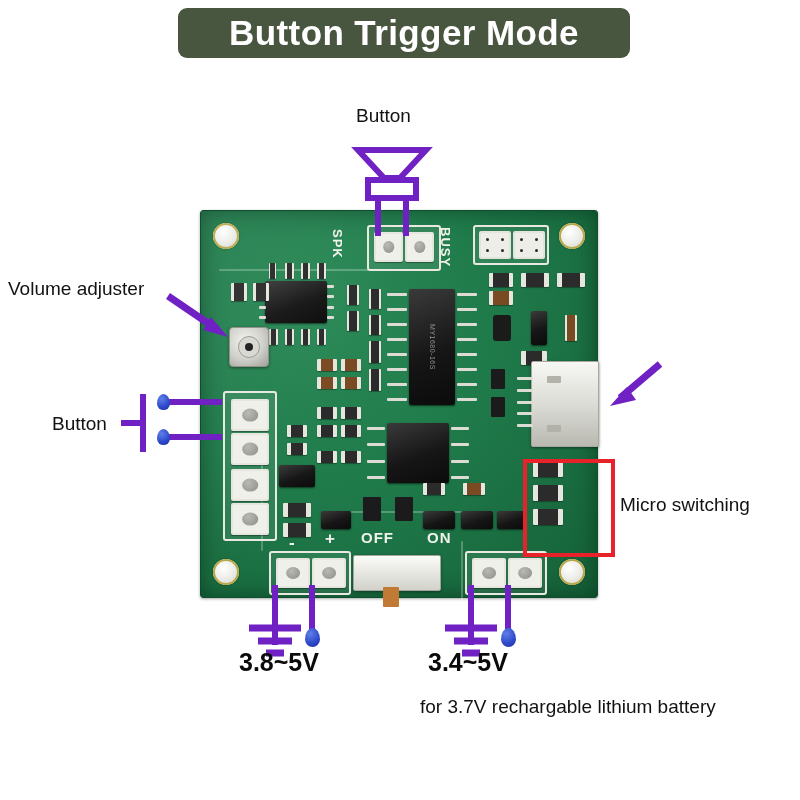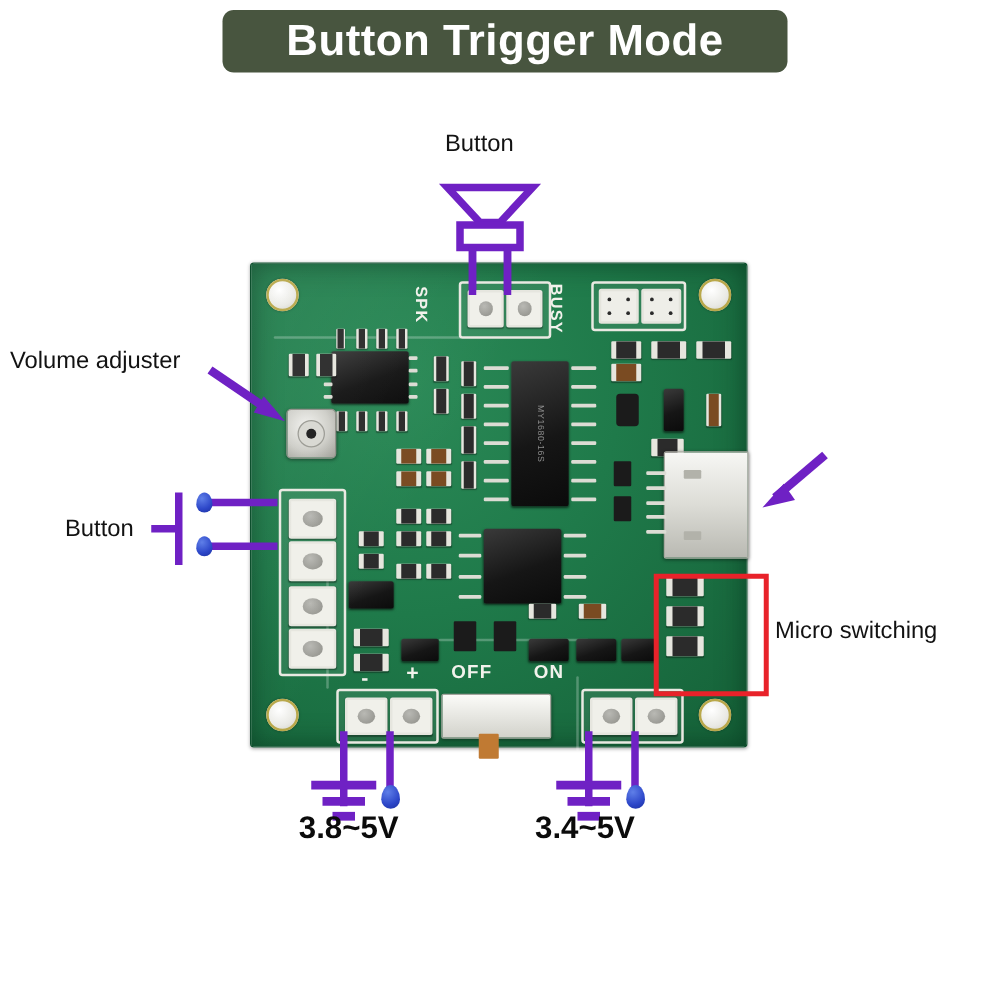--- a/index.html
+++ b/index.html
@@ -427,14 +427,15 @@
   <div class="lbl" style="left:8px;top:276px;">Volume adjuster</div>
 
   <div class="lbl" style="left:52px;top:411px;">Button</div>
 
 
   <div class="lbl" style="left:620px;top:492px;">Micro switching</div>
 
   <div class="lbl-bold" style="left:239px;top:648px;">3.8~5V</div>
   <div class="lbl-bold" style="left:428px;top:648px;">3.4~5V</div>
 
+  <div class="lbl" style="left:420px;top:694px;">for 3.7V rechargable lithium battery</div>
 
 </div>
 
 </body></html>

